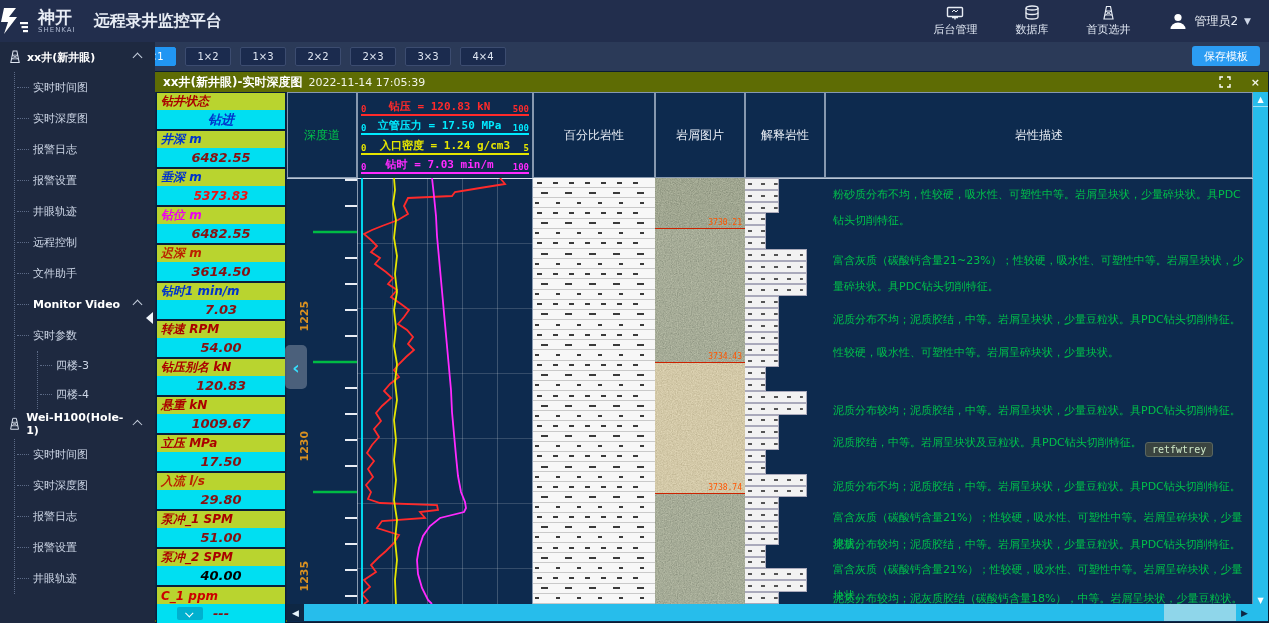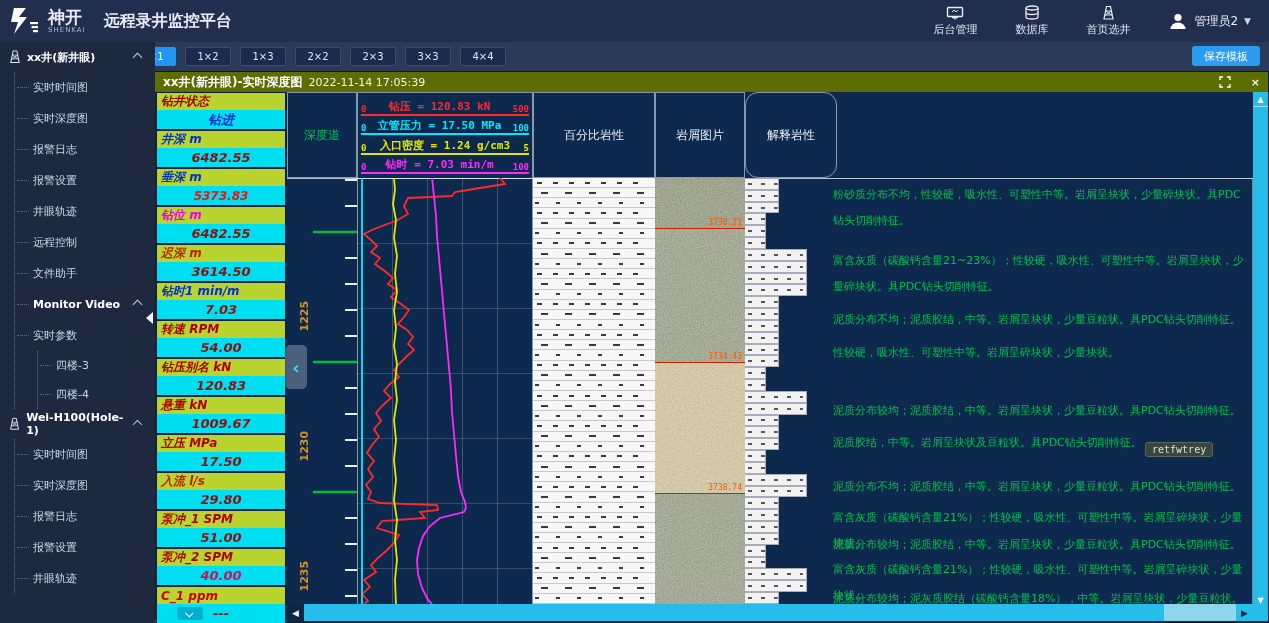--- a/index.html
+++ b/index.html
@@ -1,21 +1,21 @@
 <!DOCTYPE html>
 <html><head>
 <meta charset="utf-8">
 <style>
   html,body{margin:0;padding:0;background:#06121f;}
   *{box-sizing:border-box;}
   #page{position:relative;width:1269px;height:623px;background:#0a1c33;overflow:hidden;
         font-family:"DejaVu Sans","Liberation Sans",sans-serif;color:#e8edf5;}
   
   #hdr{position:absolute;left:0;top:0;width:1269px;height:42px;background:#222e4d;display:flex;align-items:center;}
-  #logo{display:flex;align-items:center;gap:8px;padding-left:10px;}
+  #logo{display:flex;align-items:center;gap:8px;}
   #logo-mark{width:30px;height:30px;}
   #logo-zh{font-size:17px;font-weight:bold;line-height:1;}
   #logo-en{font-size:7px;letter-spacing:1px;color:#aeb9d0;}
   #app-title{font-size:16px;font-weight:bold;margin-left:18px;}
   #hdr-right{margin-left:auto;display:flex;align-items:flex-end;gap:38px;padding-right:18px;}
   .nav-item{display:flex;flex-direction:column;align-items:center;gap:1px;font-size:11px;color:#dfe6f2;cursor:pointer;}
   .nav-item svg{display:block;}
   #user-chip{display:flex;align-items:center;gap:6px;font-size:12px;padding-bottom:6px;}
   
   #tabrow{position:absolute;left:112px;top:42px;width:1157px;height:29px;background:#2b3a58;}
@@ -312,21 +312,21 @@
         <div class="pbox">
           <div class="plabel" style="color: rgb(187, 34, 0);">入流  l/s</div>
           <div class="pvalue" style="color: rgb(136, 17, 17);">29.80</div>
         </div>
         <div class="pbox">
           <div class="plabel" style="color: rgb(170, 0, 0);">泵冲_1  SPM</div>
           <div class="pvalue" style="color: rgb(136, 17, 17);">51.00</div>
         </div>
         <div class="pbox">
           <div class="plabel" style="color: rgb(170, 0, 0);">泵冲_2  SPM</div>
-          <div class="pvalue" style="color: #be185d; text-align: center;">40.00</div>
+          <div class="pvalue" style="color: #000000; text-align: center;">40.00</div>
         </div>
         <div class="pbox">
           <div class="plabel" style="color: rgb(204, 0, 0);">C_1  ppm</div>
           <div class="pvalue" style="color: rgb(136, 17, 17);">---<div id="c1-drop">
               <i></i>
             </div></div>
         </div>
       </div>
     <div id="panel-collapse">‹</div>
 
@@ -356,22 +356,25 @@
             <span class="mid">钻时 = 7.03 min/m</span>
             <span class="mx">100</span>
           </div>
         </div>
       <div class="hcell" style="left:246px;width:122px;">
           <span>百分比岩性</span>
         </div>
       <div class="hcell" style="left:368px;width:90px;">
           <span>岩屑图片</span>
         </div>
-      <div class="hcell" style="left:458px;width:92px;border-radius:13px;">
+      <div class="hcell" style="left:458px;width:80px;">
           <span>解释岩性</span>
+        </div>
+      <div class="hcell" style="left:538px;width:428px;">
+          <span>岩性描述</span>
         </div>
 
       <div id="body">
         <div id="topline"></div>
         <div id="grid"></div>
         <svg id="cursvg" width="246" height="426" viewBox="0 0 246 426">
             <line x1="58" y1="2" x2="70" y2="2" stroke="#e8edf5" stroke-width="2"></line>
             <line x1="58" y1="28" x2="70" y2="28" stroke="#e8edf5" stroke-width="2"></line>
             <line x1="26" y1="54" x2="70" y2="54" stroke="#00bb44" stroke-width="2.5"></line>
             <line x1="58" y1="80" x2="70" y2="80" stroke="#e8edf5" stroke-width="2"></line>

